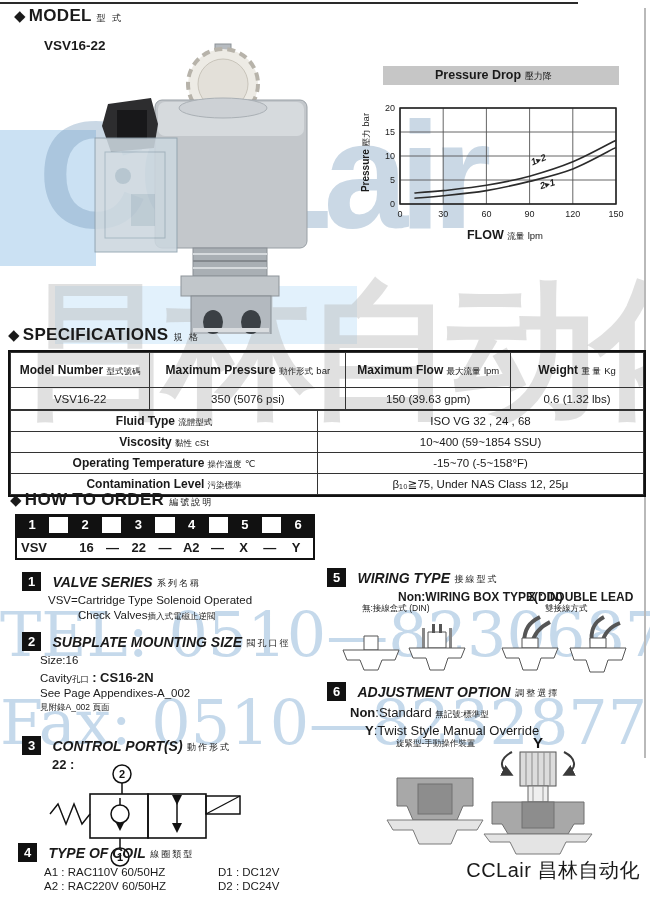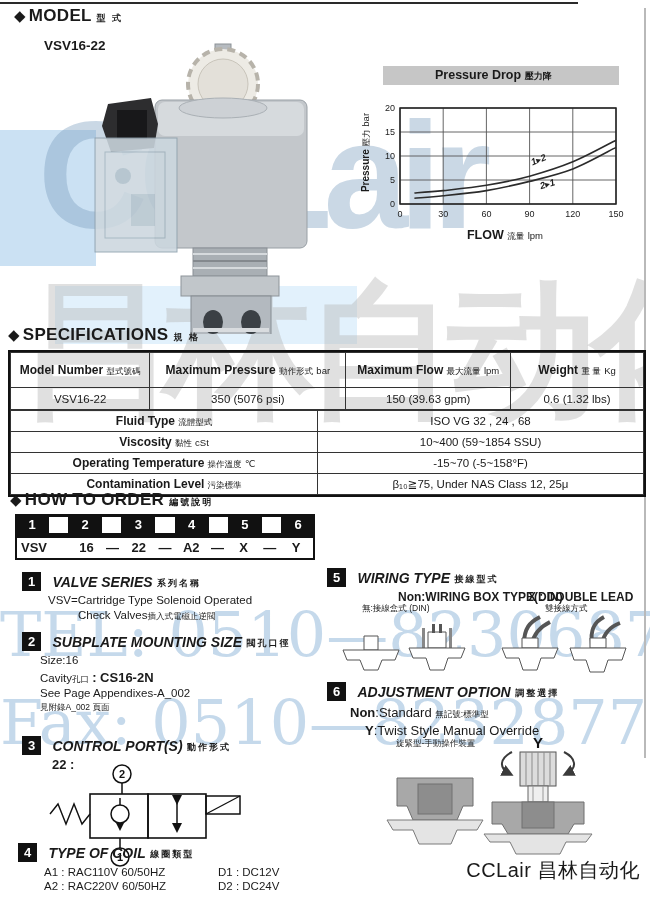--- a/index.html
+++ b/index.html
@@ -3,21 +3,21 @@
 <meta charset="utf-8">
 <style>
   html,body{margin:0;padding:0;background:#fff;}
   .page{position:relative;width:650px;height:897px;background:#ffffff;overflow:hidden;
         font-family:"Liberation Sans","DejaVu Sans",sans-serif;color:#1a1a1a;}
   .abs{position:absolute;}
 
   
   .h-main{font-weight:bold;font-size:17px;letter-spacing:0.3px;white-space:nowrap;}
   .h-main .diamond{font-size:15px;margin-right:3px;}
-  .cn-sm{font-size:9px;font-weight:bold;letter-spacing:2px;}
+  .cn-sm{font-size:9px;font-weight:normal;letter-spacing:2px;}
   .cn-xs{font-size:8.5px;font-weight:normal;}
   .model-name{font-weight:bold;font-size:13.5px;}
 
   
   .topline{left:0;top:2px;width:578px;height:2px;background:#2a2a2a;}
   .rightline{left:644px;top:8px;width:2px;height:750px;background:#b9b9b9;}
 
   
   .wm{position:absolute;pointer-events:none;white-space:nowrap;}
   .wm-rect1{left:0;top:130px;width:96px;height:136px;background:#cbe1f3;}

